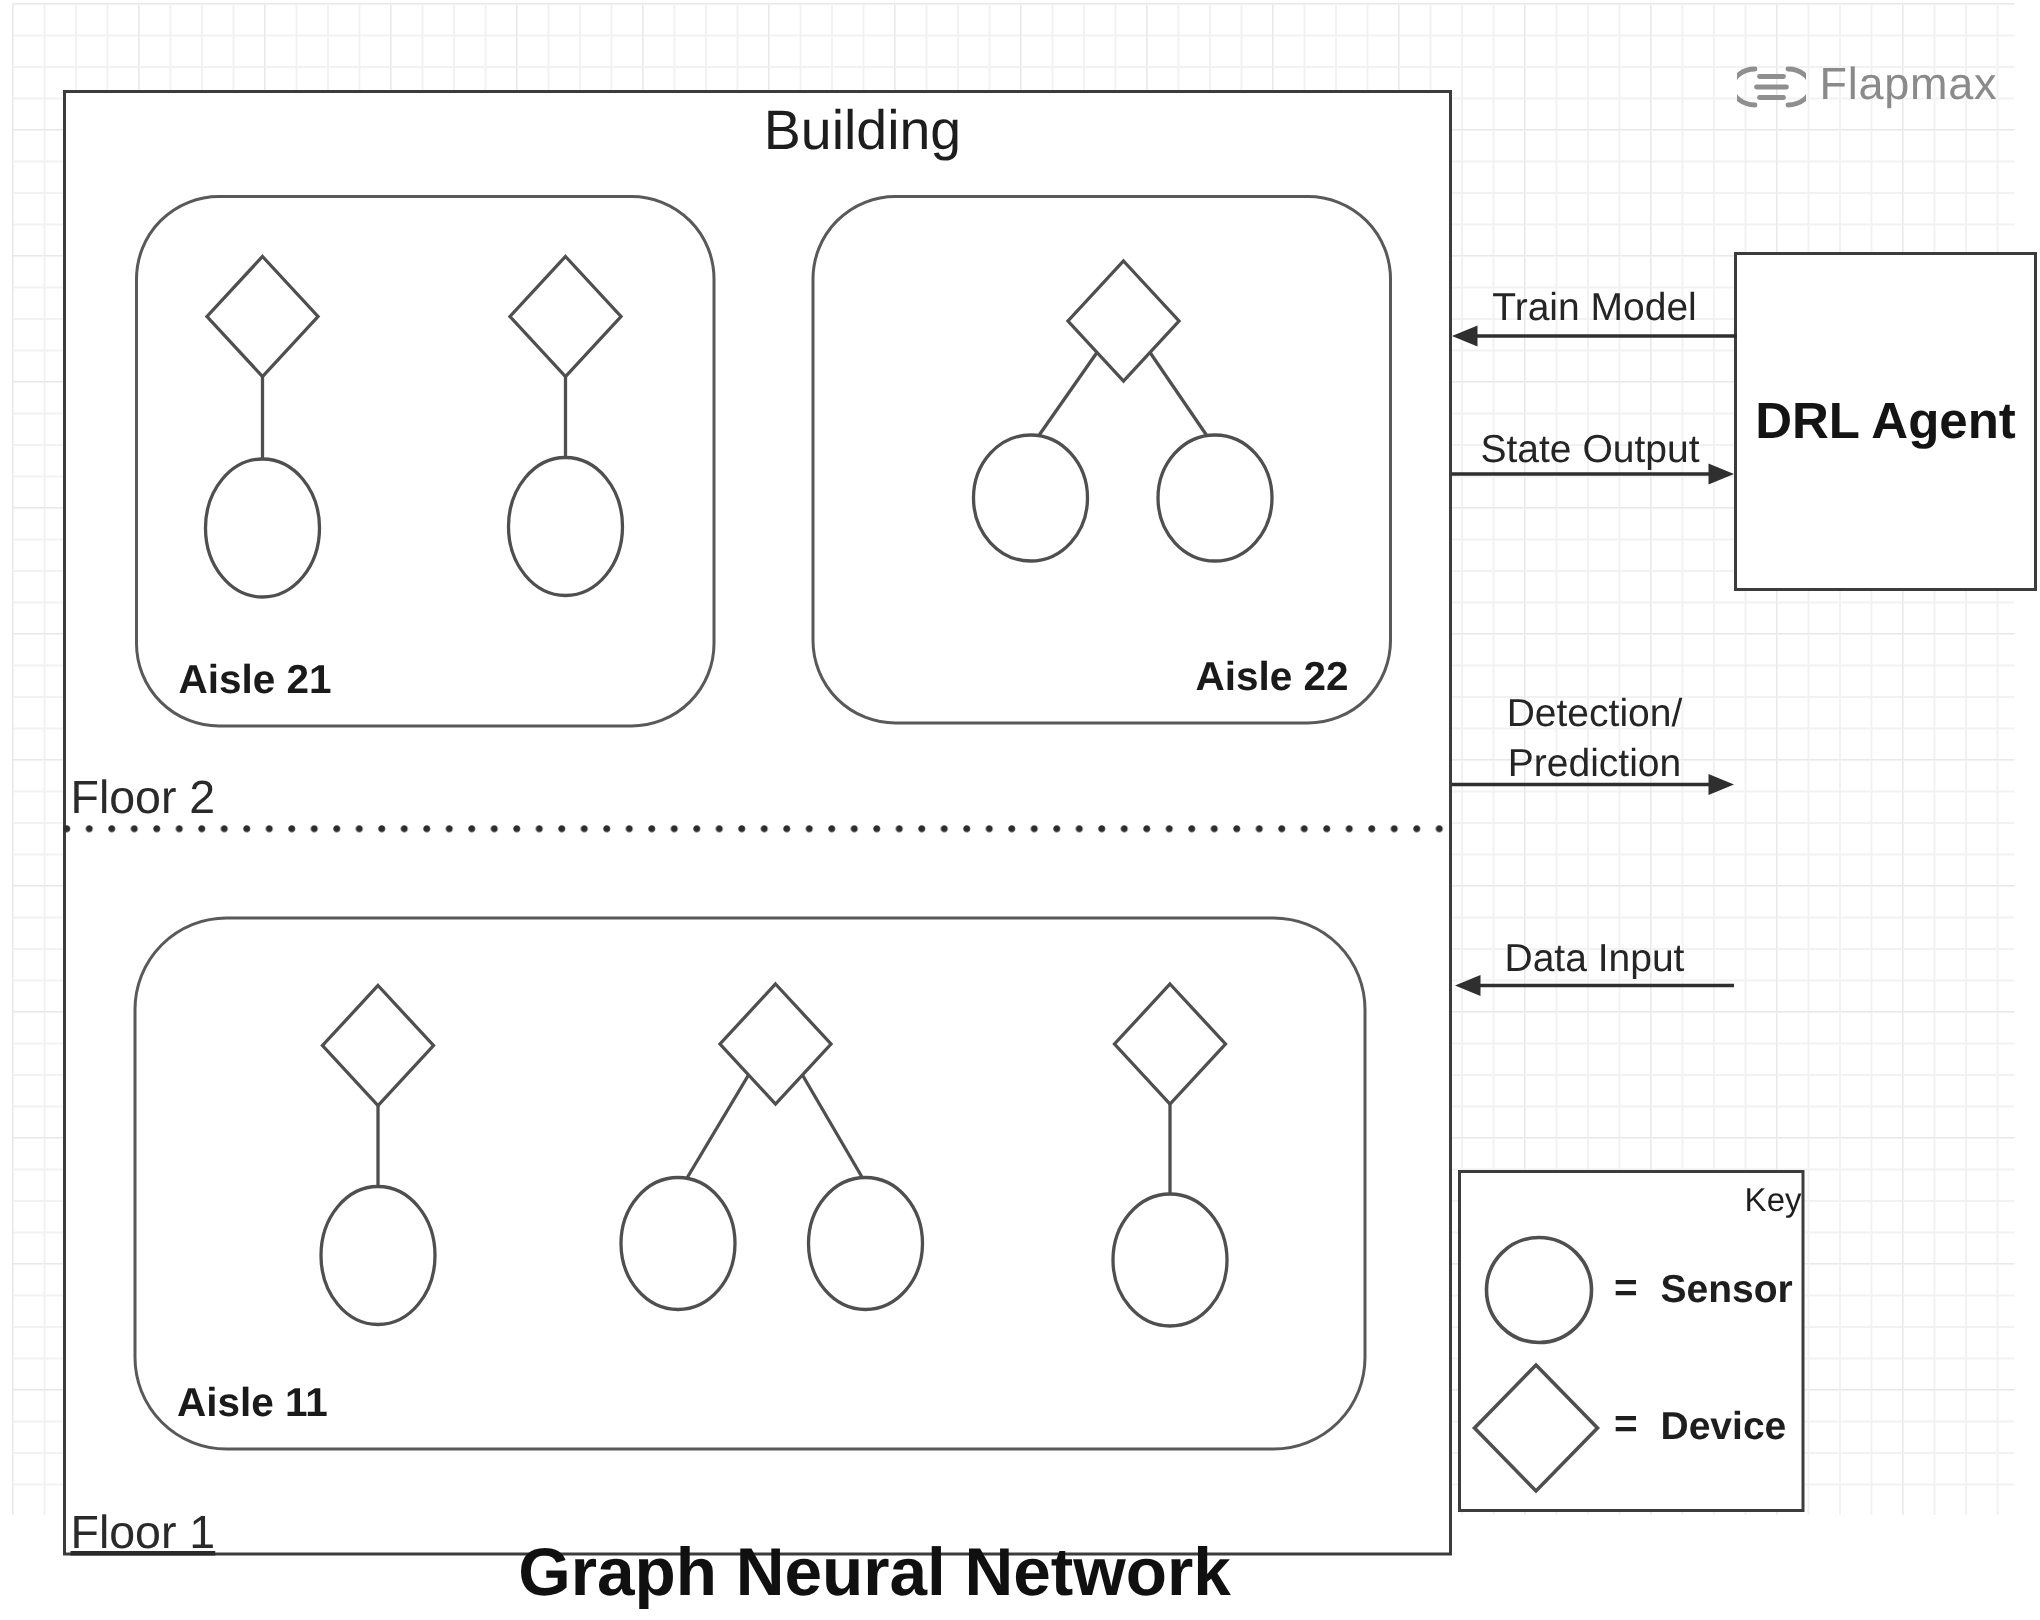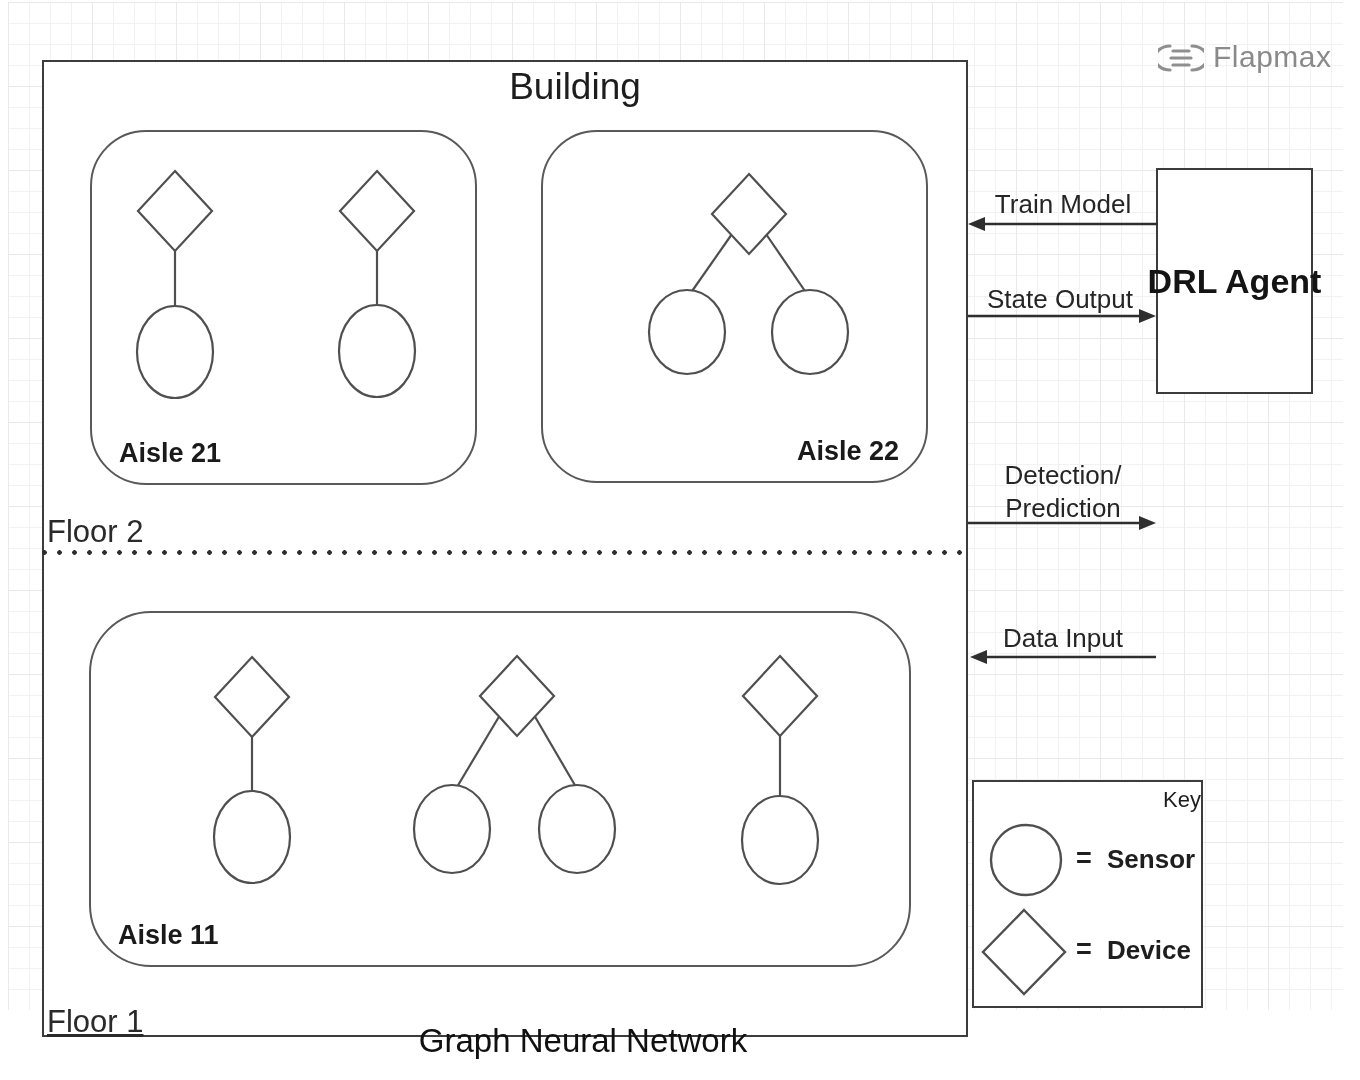--- a/index.html
+++ b/index.html
@@ -48,21 +48,21 @@
     background-size:15px 5px;background-repeat:repeat-x;
   }
   .trees{position:absolute;left:0;top:0;width:926px;height:977px;}
 
   
   .ext-box{
     position:absolute;border:2.5px solid #3c3c3c;background:#ffffff;box-sizing:border-box;
     display:flex;align-items:center;justify-content:center;text-align:center;
     font-weight:bold;color:#141414;
   }
-  .drl-box{left:1156px;top:168px;width:157px;height:226px;font-size:34px;white-space:nowrap;}
+  .drl-box{left:1156px;top:168px;width:202px;height:226px;font-size:34px;white-space:nowrap;}
   .ui-box{left:1156px;top:465px;width:187px;height:228px;font-size:31px;line-height:45px;padding:0 26px;}
 
   
   .arrow-svg{position:absolute;overflow:visible;}
   .arrow-label{
     position:absolute;font-size:26px;color:#252525;text-align:center;width:170px;
     line-height:33px;white-space:nowrap;
   }
 
   
@@ -77,21 +77,21 @@
 
   
   .logo{
     position:absolute;left:1158px;top:40px;display:flex;align-items:flex-end;gap:9px;
   }
   .logo-text{font-size:30px;color:#8a8a8a;letter-spacing:0.5px;}
 
   
   .caption{
     position:absolute;left:0;top:1022px;width:1166px;text-align:center;
-    font-size:33px;font-weight:normal;color:#101010;
+    font-size:45px;font-weight:bold;color:#101010;
   }
 </style>
 </head>
 <body>
 
 <div class="grid-bg"></div>
 
 <div class="layer">
 
   <div class="building">

